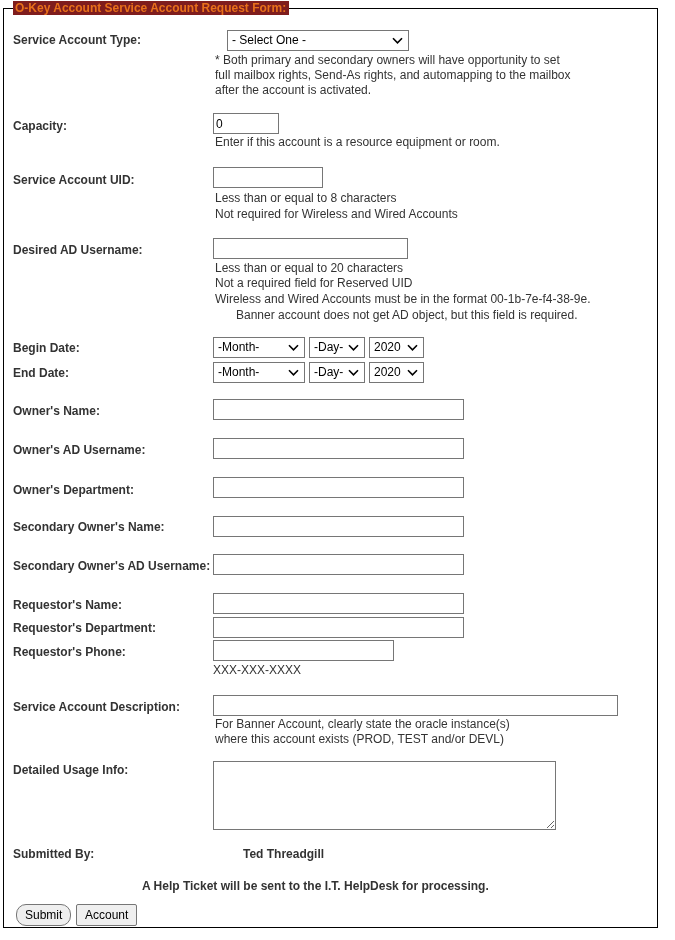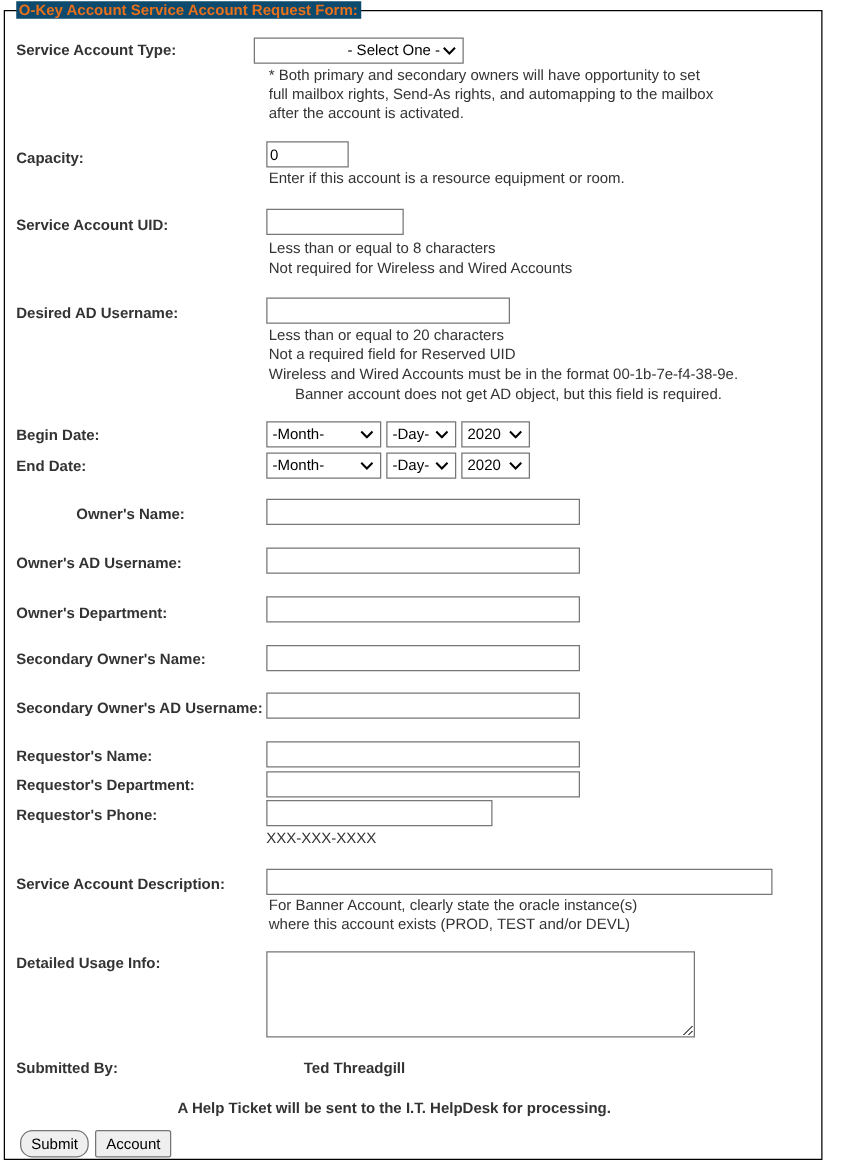--- a/index.html
+++ b/index.html
@@ -29,21 +29,21 @@
     width: 655px;
     height: 920px;
     border: 1px solid #000000;
     box-sizing: border-box;
     background: #ffffff;
   }
   .legend {
     position: absolute;
     left: 9px;
     top: -8px;
-    background: #0c4a6e;
+    background: #7f1d1d;
     padding: 0 3px 0 2px;
     font-size: 12px;
     font-weight: bold;
     color: #e8701a;
     white-space: nowrap;
     line-height: 14px;
   }
   .form-body {
     position: absolute;
     left: 0;
@@ -152,21 +152,21 @@
 </head>
 <body>
 
 <div class="page">
   <div class="fieldset">
     <div class="legend">O-Key Account Service Account Request Form:</div>
 
     <div class="form-body">
 
       <div class="label" style="left:9px; top:24px;">Service Account Type:</div>
-      <div class="sel" style="left:199px; top:21px; width:168px;text-align:right;">
+      <div class="sel" style="left:223px; top:21px; width:182px;">
         <span>- Select One -</span>
         <span class="caret">
           <svg width="11" height="7" viewBox="0 0 11 7">
               <path d="M1 1.2 L5.5 5.8 L10 1.2" fill="none" stroke="#000" stroke-width="1.6"></path>
             </svg>
         </span>
       </div>
       <div class="hint" style="left:211px; top:44px;">* Both primary and secondary owners will have opportunity to set</div>
       <div class="hint" style="left:211px; top:59px;">full mailbox rights, Send-As rights, and automapping to the mailbox</div>
       <div class="hint" style="left:211px; top:74px;">after the account is activated.</div>
@@ -232,21 +232,21 @@
       </div>
       <div class="sel" style="left:365px; top:353px; width:55px;">
         <span>2020</span>
         <span class="caret">
           <svg width="11" height="7" viewBox="0 0 11 7">
               <path d="M1 1.2 L5.5 5.8 L10 1.2" fill="none" stroke="#000" stroke-width="1.6"></path>
             </svg>
         </span>
       </div>
 
-      <div class="label" style="left:9px; top:395px;margin-left:48px;">Owner's Name:</div>
+      <div class="label" style="left:9px; top:395px;">Owner's Name:</div>
       <input class="txt" style="left: 209px; top: 390px; width: 251px;" value="">
 
       <div class="label" style="left:9px; top:434px;">Owner's AD Username:</div>
       <input class="txt" style="left: 209px; top: 429px; width: 251px;" value="">
 
       <div class="label" style="left:9px; top:474px;">Owner's Department:</div>
       <input class="txt" style="left: 209px; top: 468px; width: 251px;" value="">
 
       <div class="label" style="left:9px; top:511px;">Secondary Owner's Name:</div>
       <input class="txt" style="left: 209px; top: 507px; width: 251px;" value="">

